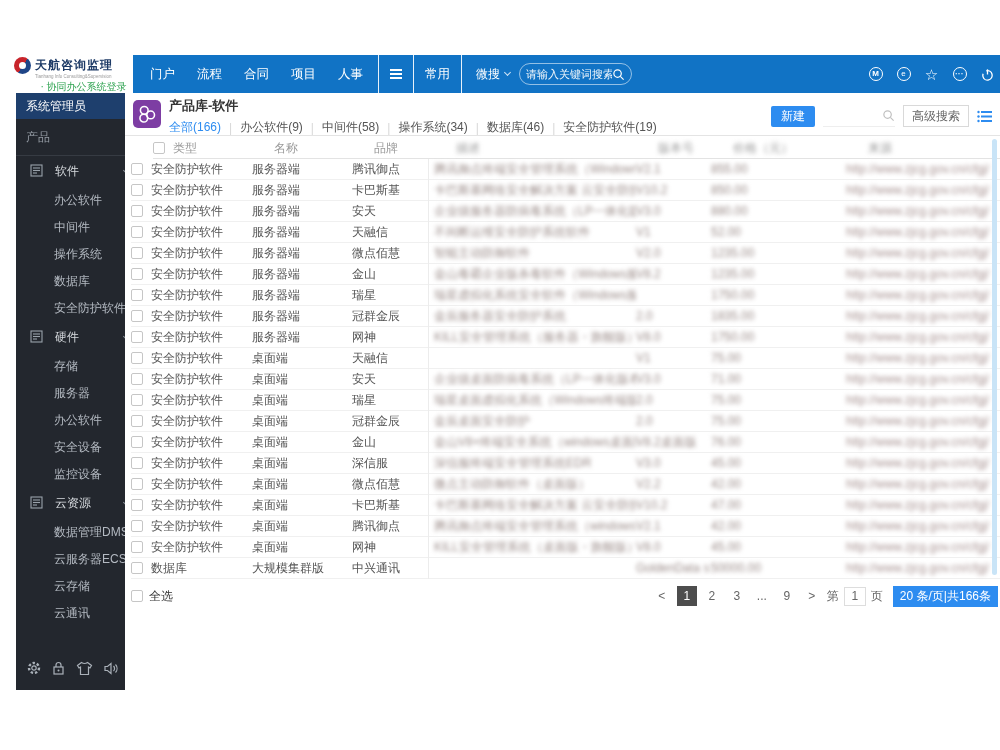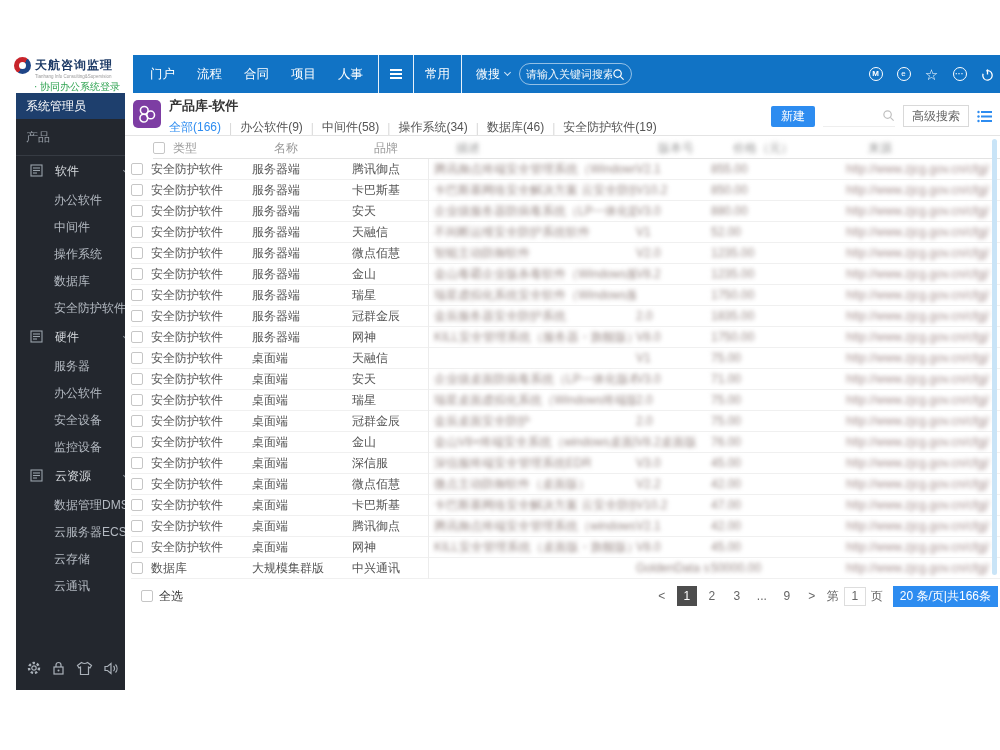--- a/index.html
+++ b/index.html
@@ -10,21 +10,21 @@
   .header { position:absolute; top:55px; left:8px; width:1000px; height:38px; display:flex; }
   .logo-box { width:125px; height:38px; background:#fff; padding:2px 0 0 6px; }
   .logo-row { display:flex; align-items:center; }
   .logo-mark { width:17px; height:17px; border-radius:50%;
     background:conic-gradient(from 210deg,#c8242b 0 52%,#1f4587 52% 100%);
     position:relative; flex:0 0 auto; }
   .logo-mark:after { content:""; position:absolute; left:5px; top:5px; width:7px; height:7px;
     border-radius:50%; background:#fff; }
   .logo-title { font-size:12px; font-weight:bold; color:#1d3a66; margin-left:4px; letter-spacing:1px; }
   .logo-sub { font-size:5px; color:#999; margin-left:21px; margin-top:-1px; transform:scale(.9); transform-origin:left; }
-  .logo-login { font-size:10px; color:#2fa351; margin:1px 0 0 20px; }
+  .logo-login { font-size:10px; color:#2fa351; margin:1px 0 0 20px;text-align:center; }
   .navbar { flex:1; height:38px; background:#1173c5; display:flex; align-items:center; color:#fff; }
   .nav-item { font-size:12.5px; padding:0 11px; height:38px; line-height:38px; cursor:pointer; }
   .seg-group { display:flex; height:38px; align-items:stretch; margin-left:4px;
     border-left:1px solid rgba(255,255,255,.9); border-right:1px solid rgba(255,255,255,.9); }
   .seg-cell { display:flex; align-items:center; padding:0 11px; font-size:12.5px; }
   .seg-cell + .seg-cell { border-left:1px solid rgba(255,255,255,.9); }
   .burger { display:inline-block; width:12px; }
   .burger i { display:block; height:1.5px; background:#fff; margin:2.5px 0; }
   .search-scope { display:flex; align-items:center; font-size:12px; margin-left:14px; cursor:pointer; }
   .caret-down { display:inline-block; width:5px; height:5px; border-right:1.4px solid #cfe3f5;
@@ -90,21 +90,21 @@
   .c-price { width:135px; }
   .c-src { flex:1; }
   .thead .cell { color:#999; border-right:none; }
   .blurred { filter:blur(2px); color:#9a8b88; }
   .blurred-url { filter:blur(2px); color:#a89392; }
   .chk { display:inline-block; width:12px; height:12px; border:1px solid #c6c6c6; border-radius:2px;
     background:#fff; vertical-align:middle; cursor:pointer; }
   .vscroll { position:absolute; right:3px; top:46px; width:5px; height:436px; background:#c9e4f7; border-radius:3px; cursor:pointer; }
 
   
-  .foot { position:absolute; left:16px; right:2px; top:492px; height:22px; display:flex; align-items:center; }
+  .foot { position:absolute; left:6px; right:2px; top:492px; height:22px; display:flex; align-items:center; }
   .select-all { display:flex; align-items:center; gap:6px; font-size:12px; color:#333; }
   .pager { margin-left:auto; display:flex; align-items:center; gap:5px; font-size:12px; color:#666; }
   .pg-box { min-width:20px; height:20px; line-height:20px; text-align:center; cursor:pointer; padding:0 3px; }
   .pg-box.current { background:#4d4d4d; color:#fff; }
   .pg-jump { width:22px; height:19px; border:1px solid #ddd; text-align:center; line-height:17px; background:#fff; }
   .pg-badge { background:#2d8cf0; color:#fff; height:21px; line-height:21px; padding:0 7px; margin-left:5px; white-space:nowrap; }
 </style>
 </head>
 <body>
 
@@ -196,20 +196,21 @@
         <div class="group-head">
           <span><svg width="13" height="13" viewBox="0 0 13 13">
               <rect x="1" y="1" width="11" height="11" fill="none" stroke="#9aa2ab" stroke-width="1.1"></rect>
               <line x1="3" y1="4" x2="10" y2="4" stroke="#9aa2ab" stroke-width="1.1"></line>
               <line x1="3" y1="6.5" x2="10" y2="6.5" stroke="#9aa2ab" stroke-width="1.1"></line>
               <line x1="3" y1="9" x2="7" y2="9" stroke="#9aa2ab" stroke-width="1.1"></line>
             </svg></span>
           <span class="glabel">硬件</span>
           <span class="group-chevron"></span>
         </div>
+        <div class="sub-item">存储</div>
         <div class="sub-item">服务器</div>
         <div class="sub-item">办公软件</div>
         <div class="sub-item">安全设备</div>
         <div class="sub-item">监控设备</div>
         <div class="group-head">
           <span><svg width="13" height="13" viewBox="0 0 13 13">
               <rect x="1" y="1" width="11" height="11" fill="none" stroke="#9aa2ab" stroke-width="1.1"></rect>
               <line x1="3" y1="4" x2="10" y2="4" stroke="#9aa2ab" stroke-width="1.1"></line>
               <line x1="3" y1="6.5" x2="10" y2="6.5" stroke="#9aa2ab" stroke-width="1.1"></line>
               <line x1="3" y1="9" x2="7" y2="9" stroke="#9aa2ab" stroke-width="1.1"></line>

